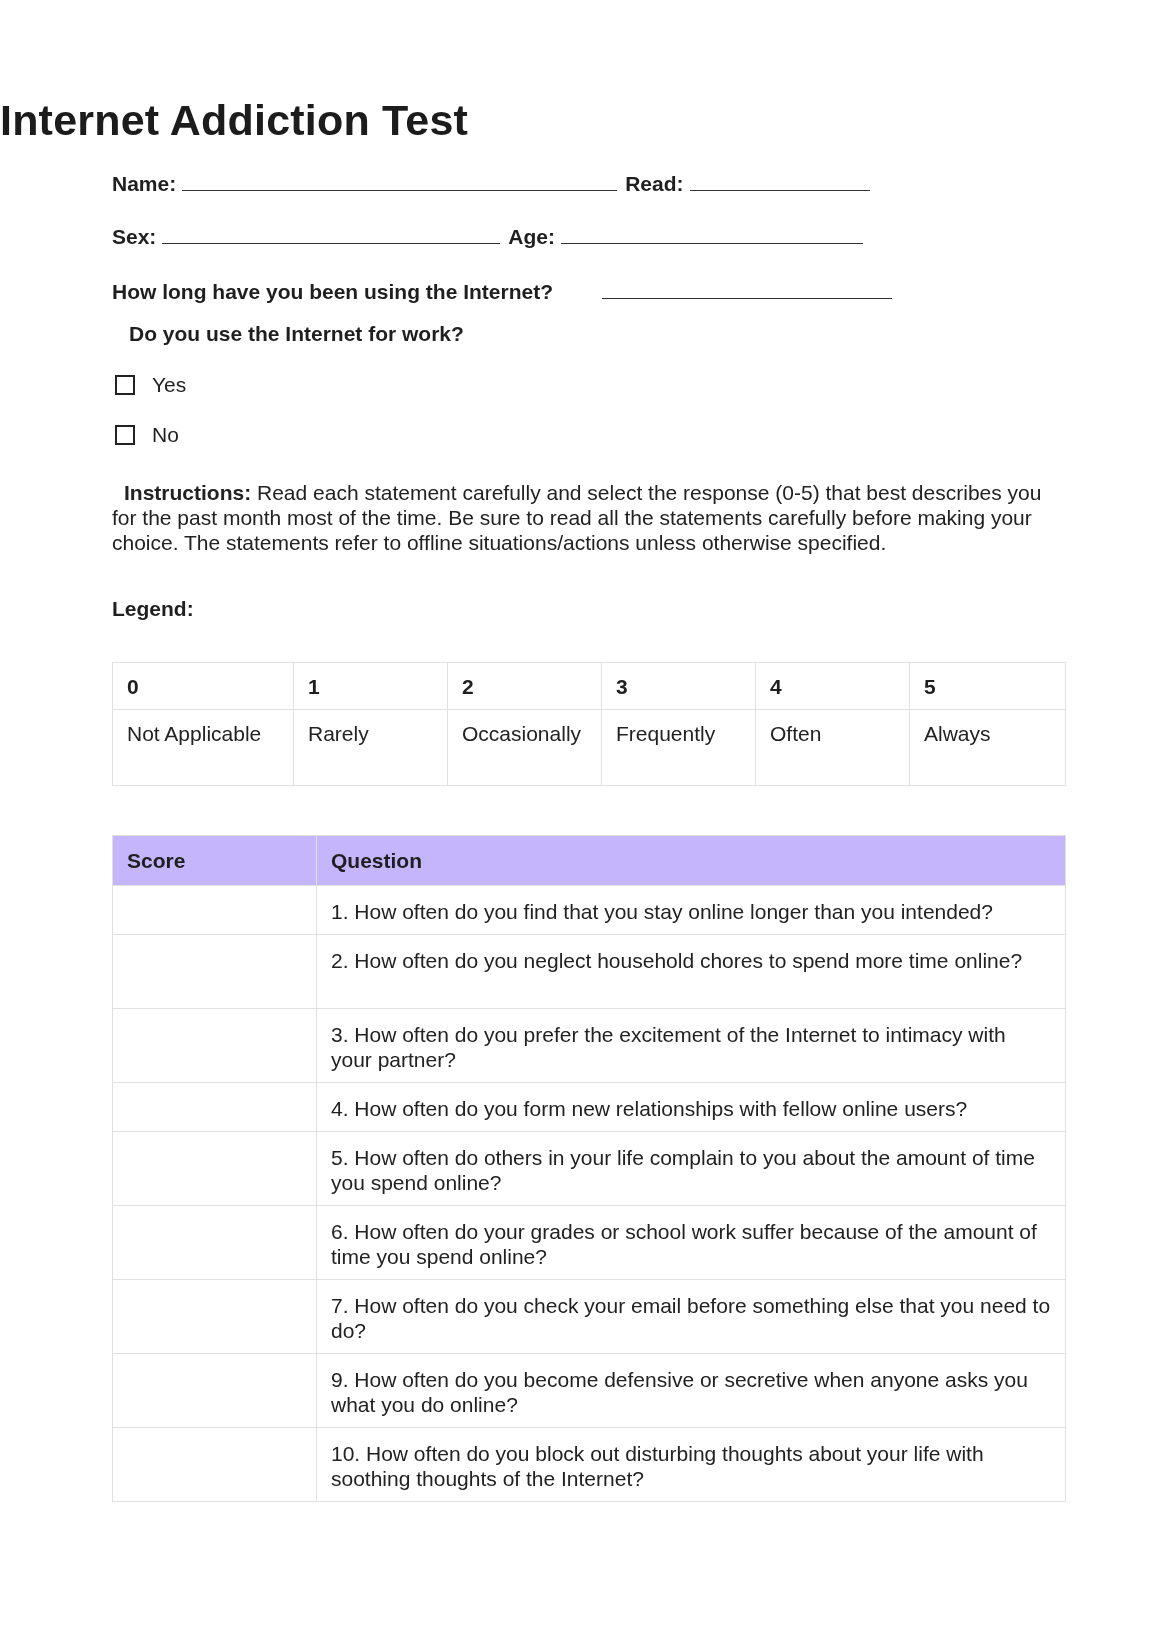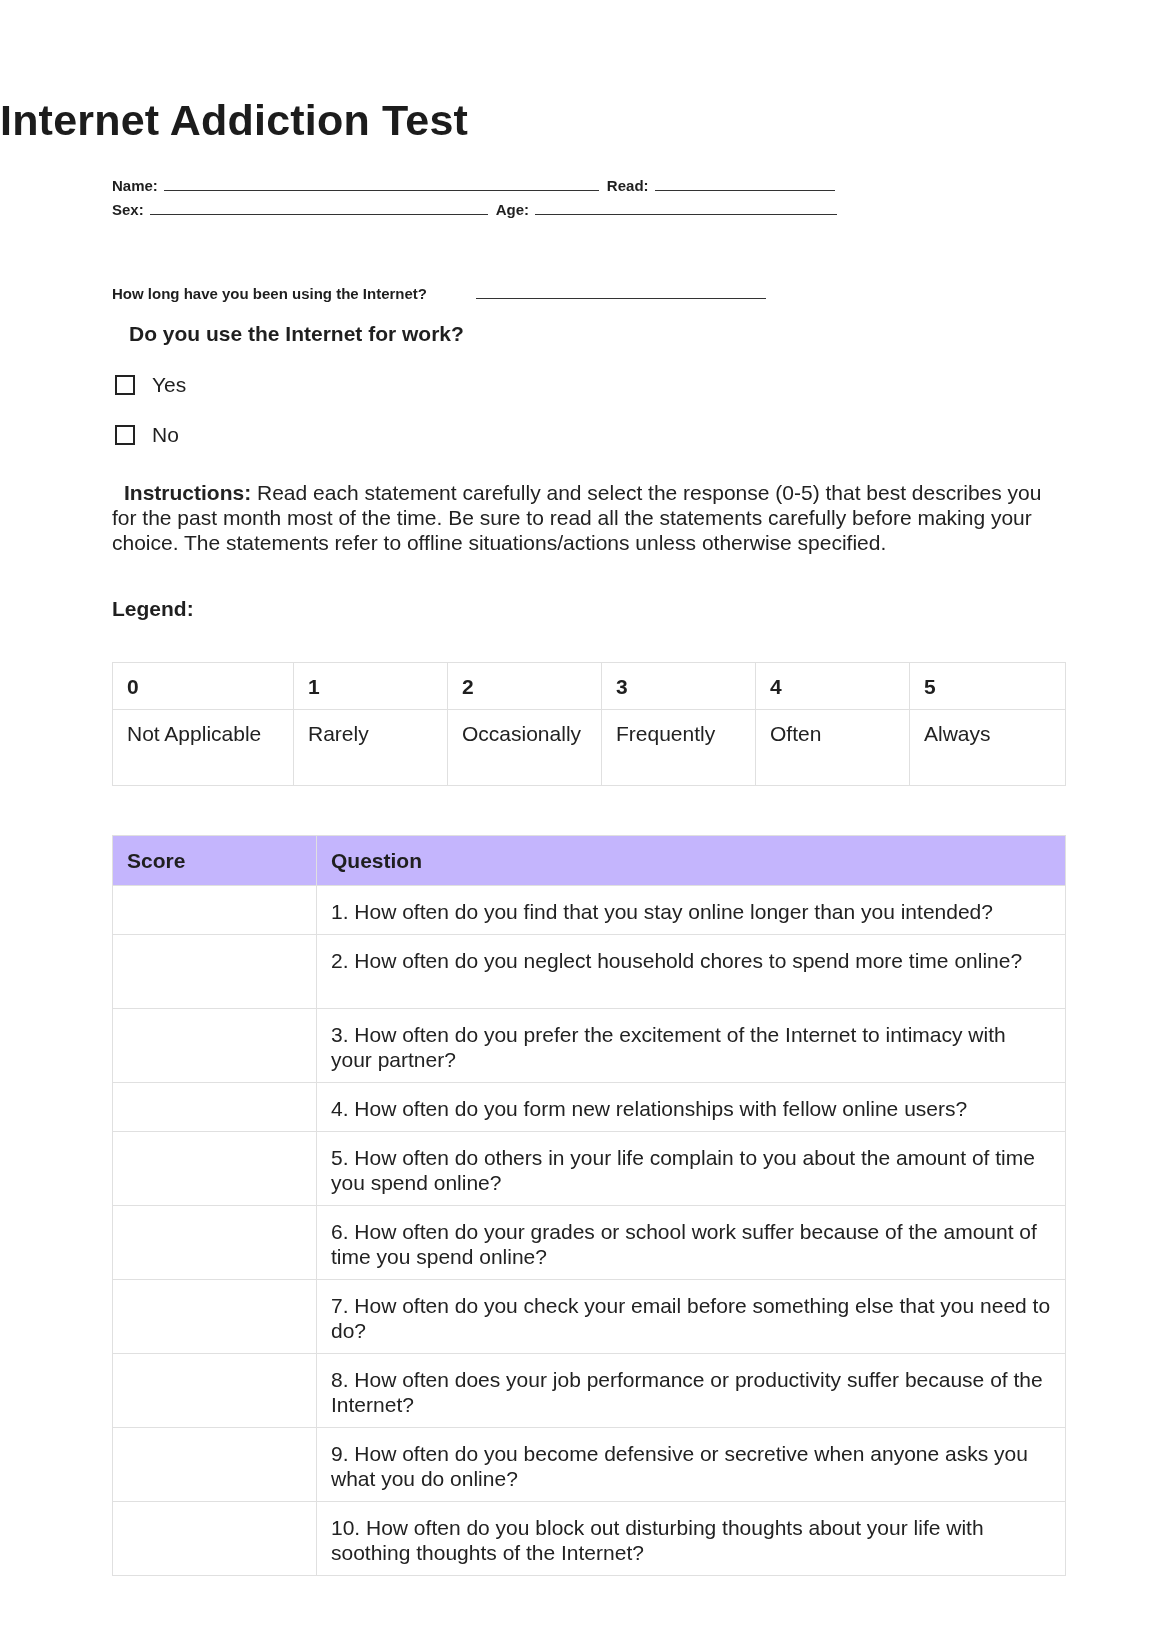--- a/index.html
+++ b/index.html
@@ -11,21 +11,21 @@
       color: #1f1f1f;
       overflow: hidden;
     }
     .page { position: absolute; left: 0; top: 0; width: 1176px; height: 1630px; }
     .title {
       position: absolute; left: 0; right: 0; top: 96px;
       text-align: left; font-size: 43px; font-weight: bold; letter-spacing: 0.2px;
       color: #1c1c1c;
     }
     .field-row {
-      position: absolute; left: 112px; font-size: 15px; font-weight: bold; white-space: nowrap;
+      position: absolute; left: 112px; font-size: 21px; font-weight: bold; white-space: nowrap;
       display: flex; align-items: baseline;
     }
     .field-label { margin-right: 6px; }
     .blank {
       display: inline-block; border-bottom: 1.5px solid #333; height: 18px; margin-right: 8px;
       vertical-align: baseline;
     }
     .q-label { position: absolute; left: 129px; font-size: 21px; font-weight: bold; white-space: nowrap; }
     .option {
       position: absolute; left: 115px; display: flex; align-items: center; font-size: 21px;
@@ -62,21 +62,21 @@
 
   <div class="title">Internet Addiction Test</div>
 
   <div class="field-row" style="top:172px;">
     <span class="field-label">Name:</span>
     <span class="blank" style="width:435px;"></span>
     <span class="field-label">Read:</span>
     <span class="blank" style="width:180px;"></span>
   </div>
 
-  <div class="field-row" style="top:196px;">
+  <div class="field-row" style="top:225px;">
     <span class="field-label">Sex:</span>
     <span class="blank" style="width:338px;"></span>
     <span class="field-label">Age:</span>
     <span class="blank" style="width:302px;"></span>
   </div>
 
   <div class="field-row" style="top:280px;gap:43px;">
     <span class="field-label">How long have you been using the Internet?</span>
     <span class="blank" style="width:290px;"></span>
   </div>
@@ -161,24 +161,20 @@
     <tr class="double">
       <td class="score"></td>
       <td>6. How often do your grades or school work suffer because of the amount of time you spend online?</td>
     </tr>
     <tr class="double">
       <td class="score"></td>
       <td>7. How often do you check your email before something else that you need to do?</td>
     </tr>
     <tr class="double">
       <td class="score"></td>
-      <td>8. How often does your job performance or productivity suffer because of the Internet?</td>
-    </tr>
-    <tr class="double">
-      <td class="score"></td>
       <td>9. How often do you become defensive or secretive when anyone asks you what you do online?</td>
     </tr>
     <tr class="double">
       <td class="score"></td>
       <td>10. How often do you block out disturbing thoughts about your life with soothing thoughts of the Internet?</td>
     </tr>
   </tbody>
     </table>
 
 </div>

